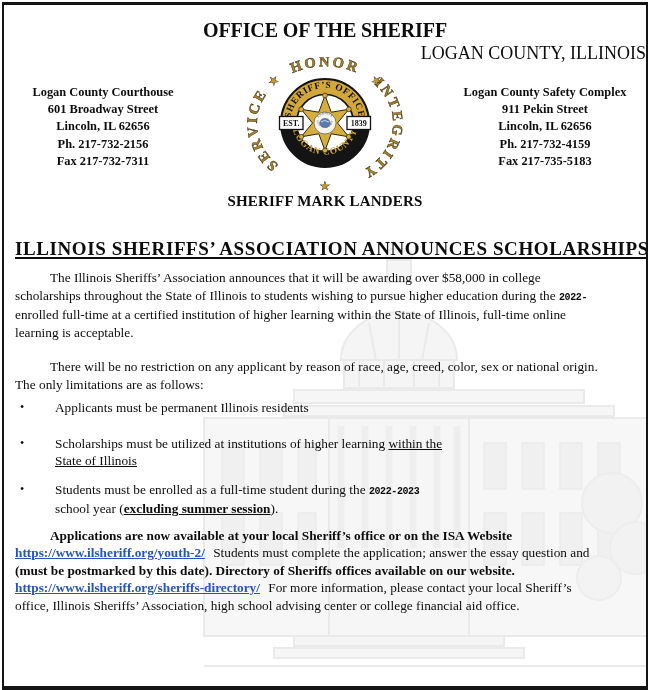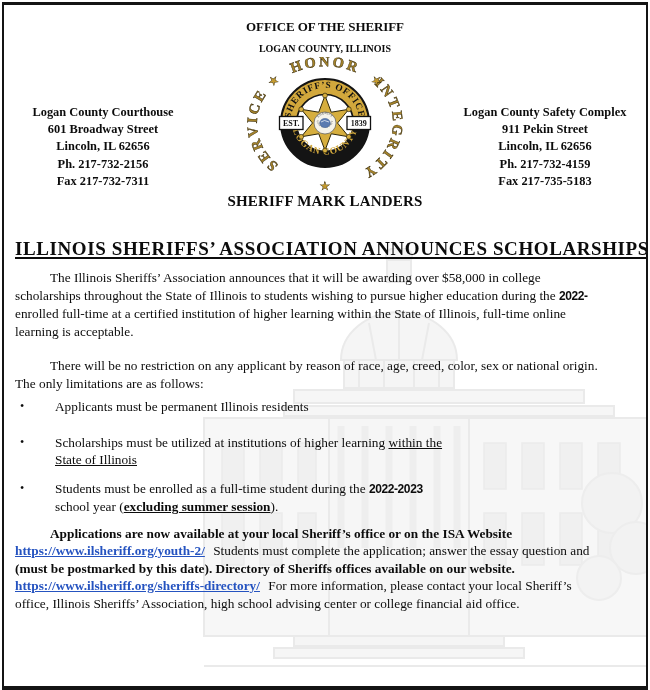--- a/index.html
+++ b/index.html
@@ -1,37 +1,37 @@
 <!DOCTYPE html>
 <html><head>
 <meta charset="utf-8">
 <style>
   html,body{margin:0;padding:0;background:#fff;}
   body{width:650px;height:690px;overflow:hidden;font-family:"Liberation Serif",serif;color:#0c0c0c;}
   .frame{position:absolute;left:2px;top:2px;width:642px;height:681px;border:2px solid #141414;border-top-width:3px;border-bottom-width:5px;background:#fff;overflow:hidden;}
   .layer{position:absolute;left:0;top:0;}
   
-  .h-office{position:absolute;top:14px;left:0;width:100%;text-align:center;font-size:13px;font-weight:bold;letter-spacing:-0.1px;}
-  .h-county{position:absolute;top:38px;left:0;width:100%;text-align:center;font-size:10px;font-weight:bold;}
-  .contact{position:absolute;top:79px;font-size:12.4px;font-weight:bold;line-height:17.2px;text-align:center;margin-top:20px;}
+  .h-office{position:absolute;top:14px;left:0;width:100%;text-align:center;font-size:20px;font-weight:bold;letter-spacing:-0.1px;}
+  .h-county{position:absolute;top:38px;left:0;width:100%;text-align:right;font-size:18px;font-weight:normal;}
+  .contact{position:absolute;top:79px;font-size:12.4px;font-weight:bold;line-height:17.2px;text-align:center;}
   .contact.left{left:10px;width:178px;}
   .contact.right{left:448px;width:186px;}
   .badge{position:absolute;left:241px;top:52px;width:160px;height:136px;}
   .sheriff-name{position:absolute;top:188px;left:0;width:100%;text-align:center;font-size:15px;font-weight:bold;letter-spacing:0.2px;}
   .headline{position:absolute;top:233px;left:11px;width:628px;font-size:19px;font-weight:bold;letter-spacing:0.6px;text-decoration:underline;text-decoration-thickness:1.5px;text-underline-offset:2px;white-space:nowrap;}
   
   .content{position:absolute;top:264px;left:11px;width:628px;font-size:13.3px;}
   .ln{line-height:17.5px;white-space:nowrap;}
   .ind{padding-left:35px;}
   .b{font-weight:bold;}
   .ul{text-decoration:underline;}
   .bul{position:relative;padding-left:40px;}
   .bulc{padding-left:40px;}
   .bmark{position:absolute;left:5px;top:0;font-size:12px;}
-  .cond{font-family:Liberation Sans, sans-serif;font-weight:bold;font-size:12px;letter-spacing:-0.4px;}
+  .cond{font-family:Liberation Mono, monospace;font-weight:bold;font-size:10px;letter-spacing:-0.4px;}
   .sp17{margin-top:17px;}.sp6{margin-top:6px;}
   .sp18{margin-top:18px;}.sp11{margin-top:11px;}.sp9{margin-top:9px;}
   .link{color:#2553c0;font-weight:bold;text-decoration:underline;margin-right:5px;cursor:pointer;}
   
   .omot{font-family:"Liberation Serif",serif;font-weight:bold;font-size:14.5px;fill:#a5832a;stroke:#32280c;stroke-width:0.45px;letter-spacing:2.5px;}
   .ostar{font-size:12px;fill:#c49a2e;stroke:#32280c;stroke-width:0.4px;}
   .rtxt{font-family:"Liberation Serif",serif;font-weight:bold;font-size:9.4px;letter-spacing:0.8px;}
   .esttxt{font-family:"Liberation Serif",serif;font-weight:bold;font-size:8px;fill:#111;}
   .ctxt{font-family:"Liberation Sans",sans-serif;fill:#444;}
   .wm{opacity:0.5;}

